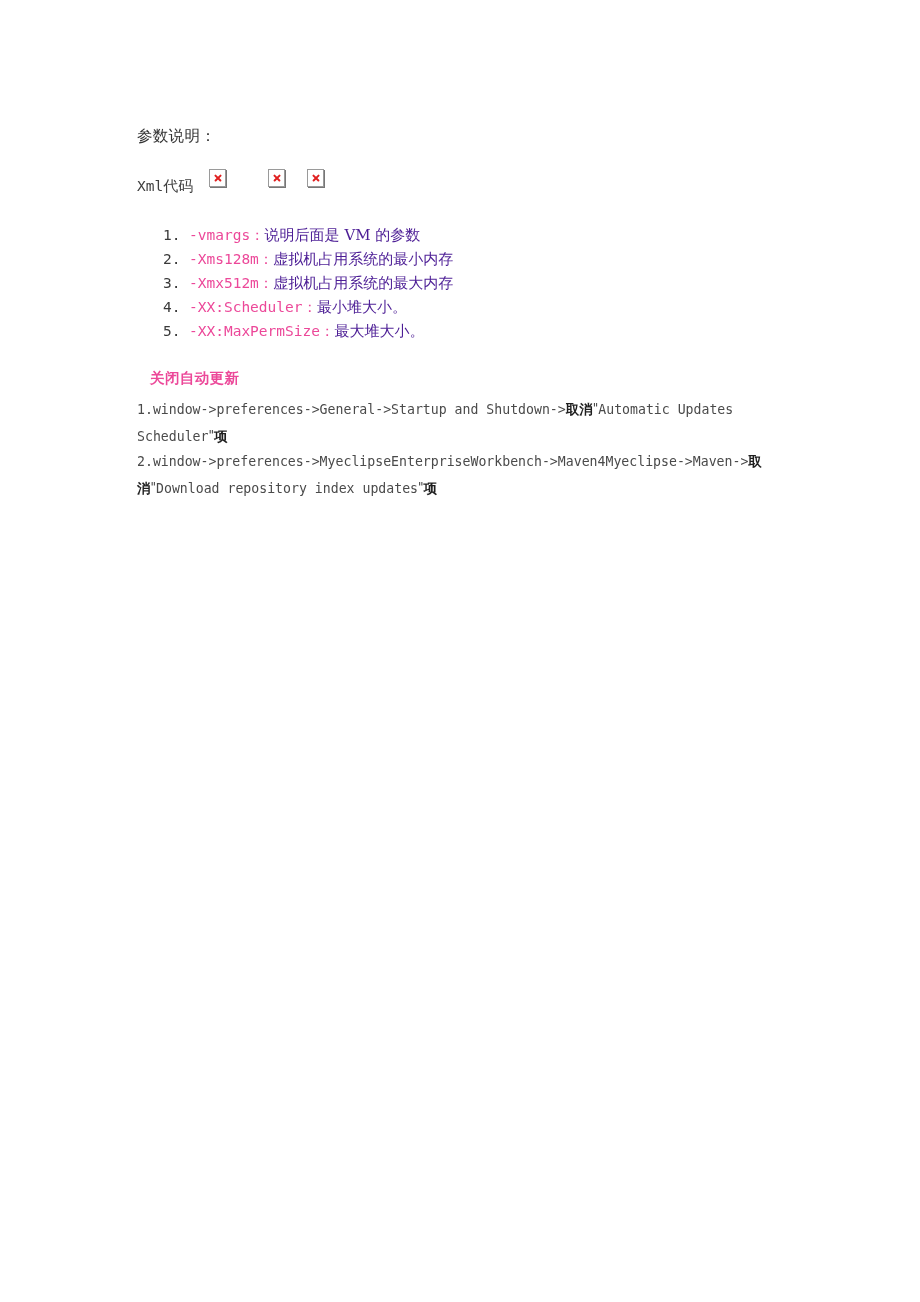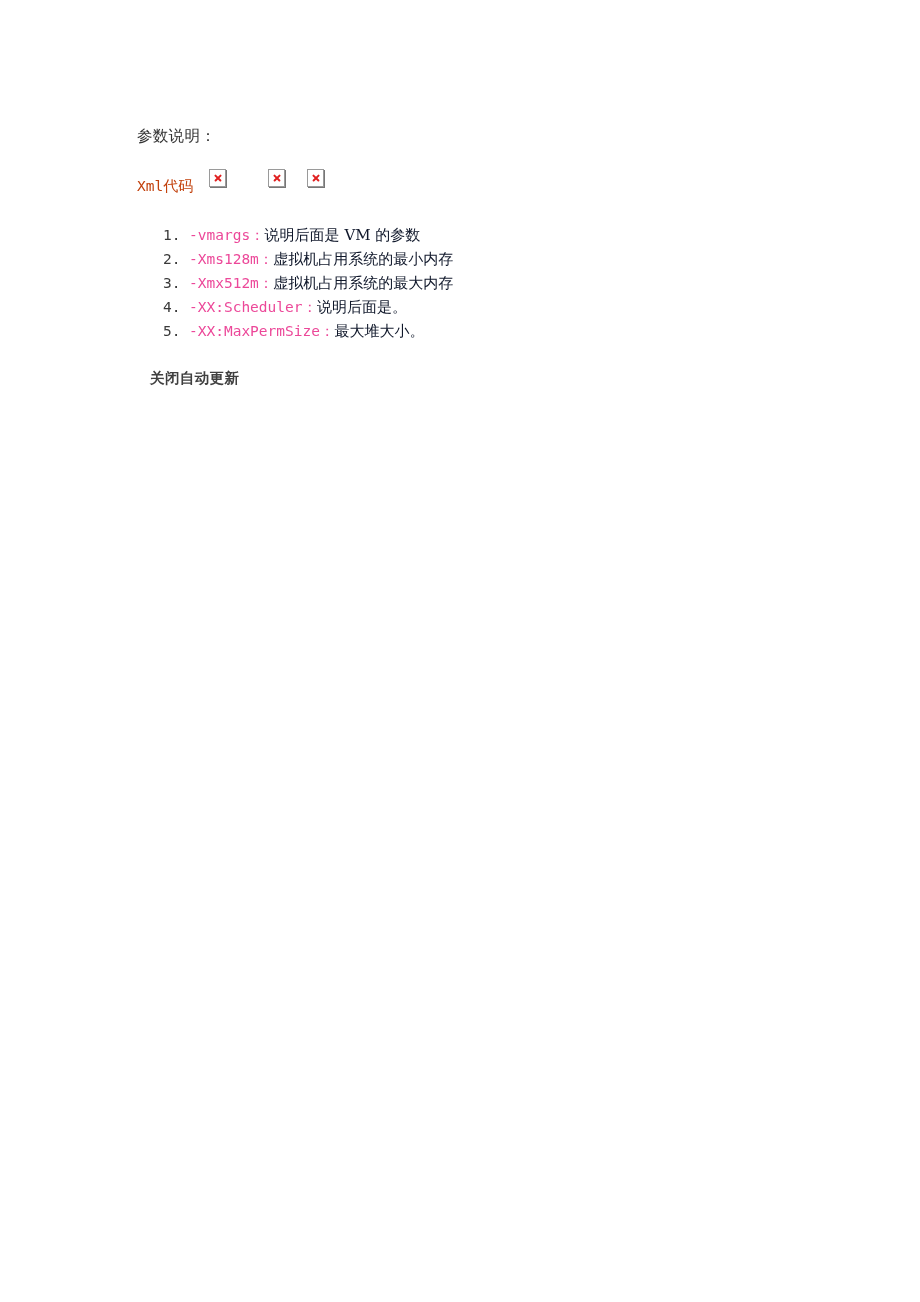--- a/index.html
+++ b/index.html
@@ -42,21 +42,21 @@
 
   .xml-row {
     margin-top: 18px;
     display: flex;
     align-items: flex-end;
     height: 30px;
   }
   .xml-label {
     font-family: "DejaVu Sans Mono", "Liberation Mono", monospace;
     font-size: 14.5px;
-    color: #c2410c;
+    color: #404040;
     white-space: nowrap;
     line-height: 18px;
   }
   .xml-label .cn {
     font-family: "DejaVu Serif", "Liberation Serif", serif;
     font-size: 15px;
   }
 
   .broken-icons {
     display: flex;
@@ -115,32 +115,32 @@
     flex: none;
   }
   .params .code {
     font-family: "DejaVu Sans Mono", "Liberation Mono", monospace;
     font-size: 14.5px;
     color: #ec4899;
   }
   .params .desc {
     font-family: "DejaVu Serif", "Liberation Serif", serif;
     font-size: 15px;
-    color: #0f172a;
+    color: #4c1d95;
   }
 
   
   .section-heading {
     position: absolute;
     left: 150px;
     top: 352px;
     font-family: "DejaVu Sans", "Liberation Sans", sans-serif;
     font-weight: bold;
     font-size: 14.5px;
-    color: #404040;
+    color: #ec4899;
     letter-spacing: 0.4px;
   }
 
   .steps {
     position: absolute;
     left: 137px;
     top: 379px;
     width: 662px;
   }
   .step {
@@ -203,31 +203,33 @@
       <span class="desc">虚拟机占用系统的最小内存</span>
     </li>
     <li>
       <span class="num">3.</span>
       <span class="code">-Xmx512m：</span>
       <span class="desc">虚拟机占用系统的最大内存</span>
     </li>
     <li>
       <span class="num">4.</span>
       <span class="code">-XX:Scheduler：</span>
-      <span class="desc">说明后面是。</span>
+      <span class="desc">最小堆大小。</span>
     </li>
     <li>
       <span class="num">5.</span>
       <span class="code">-XX:MaxPermSize：</span>
       <span class="desc">最大堆大小。</span>
     </li>
   </ol>
 
   <div class="section-heading">关闭自动更新</div>
 
   <div class="steps">
 
-
+    <div class="step"><span>1.</span><span>window-&gt;preferences-&gt;General-&gt;Startup and Shutdown-&gt;</span><span class="zh-bold">取消</span><span class="q">"</span><span>Automatic Updates Scheduler</span><span class="q">"</span><span class="zh">项</span></div>
+
+    <div class="step"><span>2.</span><span>window-&gt;preferences-&gt;MyeclipseEnterpriseWorkbench-&gt;Maven4Myeclipse-&gt;Maven-&gt;</span><span class="zh-bold">取消</span><span class="q">"</span><span>Download repository index updates</span><span class="q">"</span><span class="zh">项</span></div>
 
 
   </div>
 
 </div>
 
 </body></html>

